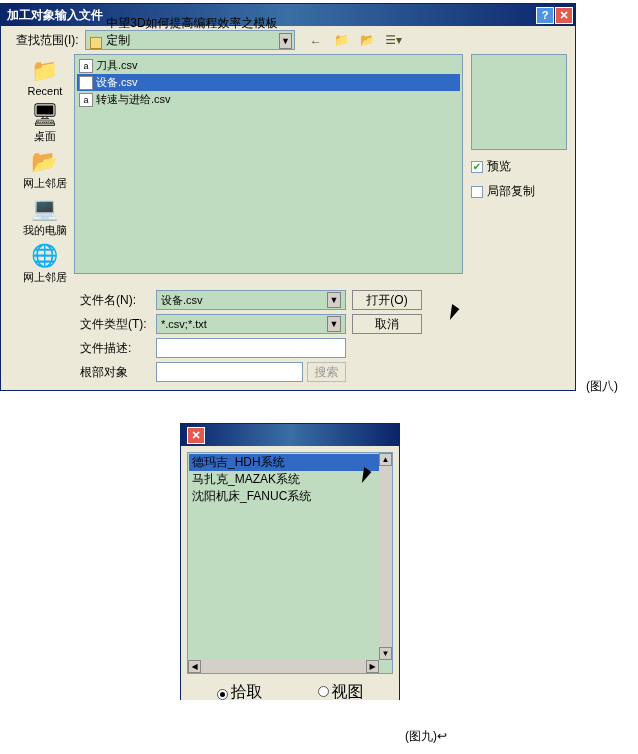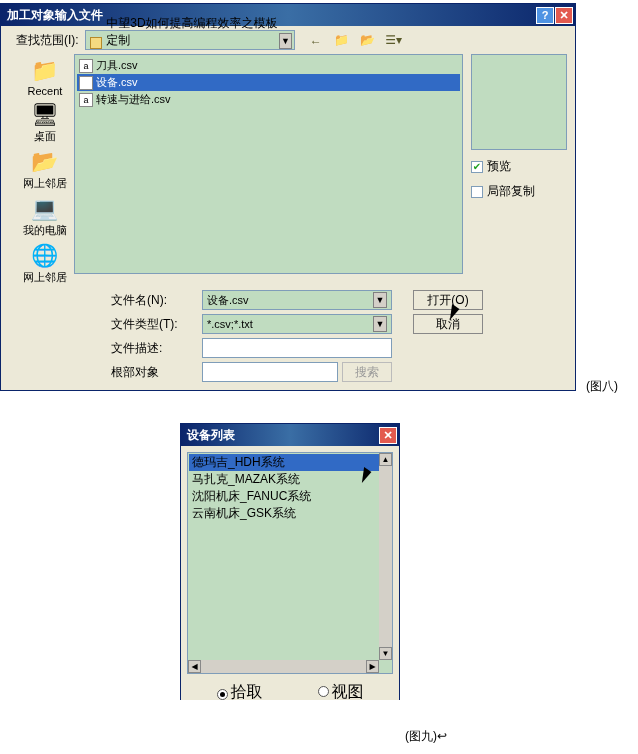--- a/index.html
+++ b/index.html
@@ -27,21 +27,21 @@
 .nav-icon { width: 30px; height: 28px; display: flex; align-items: center; justify-content: center; font-size: 22px; }
 .file-area { flex: 1; background: #C0DCC0; border: 1px solid #7F9DB9; height: 220px; padding: 2px; }
 .file-row { display: flex; align-items: center; gap: 3px; padding: 1px 2px; font-size: 11px; }
 .file-row.sel { background: #316AC5; color: #fff; }
 .file-ico { width: 14px; height: 14px; display: inline-flex; align-items: center; justify-content: center; background:#fff; border:1px solid #888; font-size:9px;}
 .right-pane { width: 96px; margin-left: 8px; display: flex; flex-direction: column; }
 .preview-box { width: 96px; height: 96px; background: #C0DCC0; border: 1px solid #7F9DB9; }
 .chk-row { display: flex; align-items: center; gap: 4px; margin-top: 8px; font-size: 12px; }
 .chk { width: 12px; height: 12px; background: #fff; border: 1px solid #7F9DB9; display: flex; align-items: center; justify-content: center; font-size: 10px; color: #21A121; }
 
-.bottom-grid { display: grid; grid-template-columns: 58px 70px 190px 70px; gap: 4px 21px; align-items: center; padding: 4px 8px 6px 31px; }
+.bottom-grid { display: grid; grid-template-columns: 58px 70px 190px 70px; gap: 4px 6px; align-items: center; padding: 4px 8px 6px 15px; }
 .bottom-grid .spacer { grid-column: 1; }
 .btn { height: 20px; background: #ECE9D8; border: 1px solid #888; padding: 0 6px; display: flex; align-items: center; justify-content: center; cursor: pointer; font-size:12px;}
 .btn.d { color: #9a9a9a; border-color:#bbb; cursor: default; }
 .input-line { height: 20px; background: #C0DCC0; border: 1px solid #7F9DB9; display: flex; align-items: center; padding: 0 4px; font-size:11px;}
 .input-line .dd-arrow { margin-left: auto; }
 .input-plain { height: 20px; background: #fff; border: 1px solid #7F9DB9; }
 
 .caption { position: absolute; font-size: 12px; }
 
 
@@ -159,42 +159,40 @@
 
     <div class="spacer"></div>
     <span>文件描述:</span>
     <div class="input-plain"></div>
     <div></div>
 
     <div class="spacer"></div>
     <span>根部对象</span>
     <div style="display:flex;gap:4px;">
         <div class="input-plain" style="flex:1"></div>
-        <div class="btn d" style="width:50px">
+        <div class="btn d" style="width:39px">
           <span>搜索</span>
         </div>
       </div>
     <div></div>
   </div>
   <div class="cursor-fake" style="left:450px;top:300px;"></div>
 </div>
 <div class="caption" style="left:586px; top:378px;">(图八)</div>
 
 <div class="dialog2">
   <div class="titlebar">
-    <span class="title-text">设备列表</span>
     <div class="btn-group">
         <div class="tb-btn close">✕</div>
       </div>
   </div>
   <div class="list-area">
     <div class="list-item sel">德玛吉_HDH系统</div>
     <div class="list-item">马扎克_MAZAK系统</div>
     <div class="list-item">沈阳机床_FANUC系统</div>
-    <div class="list-item">云南机床_GSK系统</div>
     <div class="scrollbar-v">
         <div class="sb-btn">▲</div>
         <div style="flex:1"></div>
         <div class="sb-btn">▼</div>
       </div>
     <div class="scrollbar-h">
         <div class="sb-btn">◀</div>
         <div style="flex:1"></div>
         <div class="sb-btn">▶</div>
       </div>

